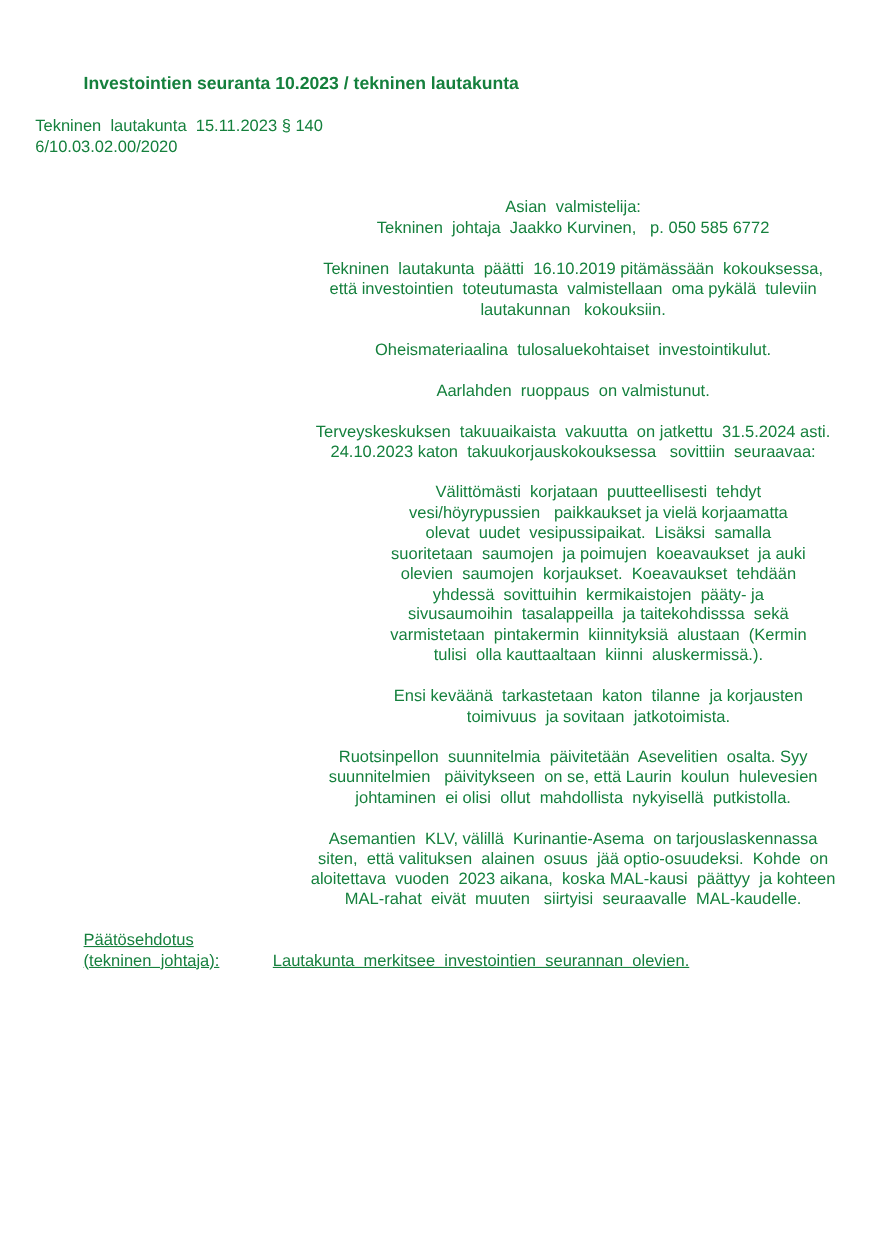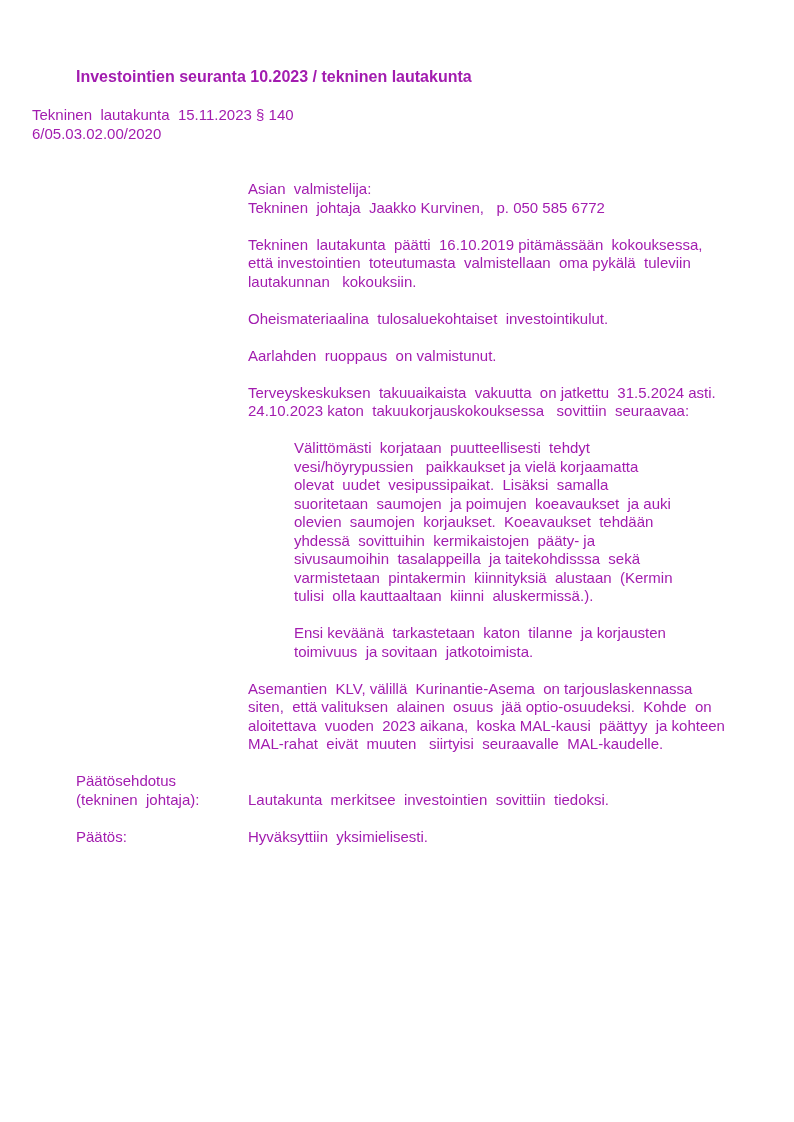--- a/index.html
+++ b/index.html
@@ -5,21 +5,21 @@
   html, body {
     margin: 0;
     padding: 0;
     background: #ffffff;
   }
   .page {
     position: relative;
     width: 794px;
     height: 987px;
     background: #ffffff;
-    color: #a21caf;
+    color: #15803d;
     font-family: "Liberation Sans", "DejaVu Sans", sans-serif;
     font-size: 15px;
     line-height: 18.5px;
     padding-top: 67px;
     box-sizing: border-box;
     overflow: hidden;
   }
   .doc-title {
     margin: 0 0 0 76px;
     font-size: 16px;
@@ -28,34 +28,36 @@
     white-space: pre;
   }
   .doc-meta {
     margin: 20px 0 0 32px;
   }
   .meta-line {
     white-space: pre;
   }
   .doc-content {
     margin: 37px 0 0 248px;
+    text-align: center;
   }
   .para {
     margin: 0 0 18.5px 0;
     white-space: pre;
   }
   .quote {
     margin-left: 46px;
   }
   .decision-section {
     margin-left: 76px;
   }
   .decision-row {
     display: flex;
     align-items: center;
+    text-decoration: underline;
   }
   .decision-row + .decision-row {
     margin-top: 18.5px;
   }
   .decision-label {
     width: 172px;
     flex: 0 0 172px;
     white-space: pre;
   }
   .decision-value {
@@ -67,21 +69,21 @@
 </style>
 </head>
 <body>
 
 <div class="page">
 
   <h1 class="doc-title">Investointien seuranta 10.2023 / tekninen lautakunta</h1>
 
   <div class="doc-meta">
     <div class="meta-line">Tekninen  lautakunta  15.11.2023 § 140</div>
-    <div class="meta-line">6/05.03.02.00/2020</div>
+    <div class="meta-line">6/10.03.02.00/2020</div>
   </div>
 
   <div class="doc-content">
 
     <div class="para">Asian  valmistelija:
 Tekninen  johtaja  Jaakko Kurvinen,   p. 050 585 6772</div>
 
     <div class="para">Tekninen  lautakunta  päätti  16.10.2019 pitämässään  kokouksessa,
 että investointien  toteutumasta  valmistellaan  oma pykälä  tuleviin
 lautakunnan   kokouksiin.</div>
@@ -102,36 +104,35 @@
 suoritetaan  saumojen  ja poimujen  koeavaukset  ja auki
 olevien  saumojen  korjaukset.  Koeavaukset  tehdään
 yhdessä  sovittuihin  kermikaistojen  pääty- ja
 sivusaumoihin  tasalappeilla  ja taitekohdisssa  sekä
 varmistetaan  pintakermin  kiinnityksiä  alustaan  (Kermin
 tulisi  olla kauttaaltaan  kiinni  aluskermissä.).</div>
 
     <div class="para quote">Ensi keväänä  tarkastetaan  katon  tilanne  ja korjausten
 toimivuus  ja sovitaan  jatkotoimista.</div>
 
+    <div class="para">Ruotsinpellon  suunnitelmia  päivitetään  Asevelitien  osalta. Syy
+suunnitelmien   päivitykseen  on se, että Laurin  koulun  hulevesien
+johtaminen  ei olisi  ollut  mahdollista  nykyisellä  putkistolla.</div>
 
     <div class="para">Asemantien  KLV, välillä  Kurinantie-Asema  on tarjouslaskennassa
 siten,  että valituksen  alainen  osuus  jää optio-osuudeksi.  Kohde  on
 aloitettava  vuoden  2023 aikana,  koska MAL-kausi  päättyy  ja kohteen
 MAL-rahat  eivät  muuten   siirtyisi  seuraavalle  MAL-kaudelle.</div>
 
   </div>
 
   <div class="decision-section">
 
     <div class="decision-row">
       <div class="decision-label">Päätösehdotus
 (tekninen  johtaja):</div>
-      <div class="decision-value second-line">Lautakunta  merkitsee  investointien  sovittiin  tiedoksi.</div>
+      <div class="decision-value second-line">Lautakunta  merkitsee  investointien  seurannan  olevien.</div>
     </div>
 
-    <div class="decision-row">
-      <div class="decision-label">Päätös:</div>
-      <div class="decision-value">Hyväksyttiin  yksimielisesti.</div>
-    </div>
 
   </div>
 
 </div>
 
 </body></html>

